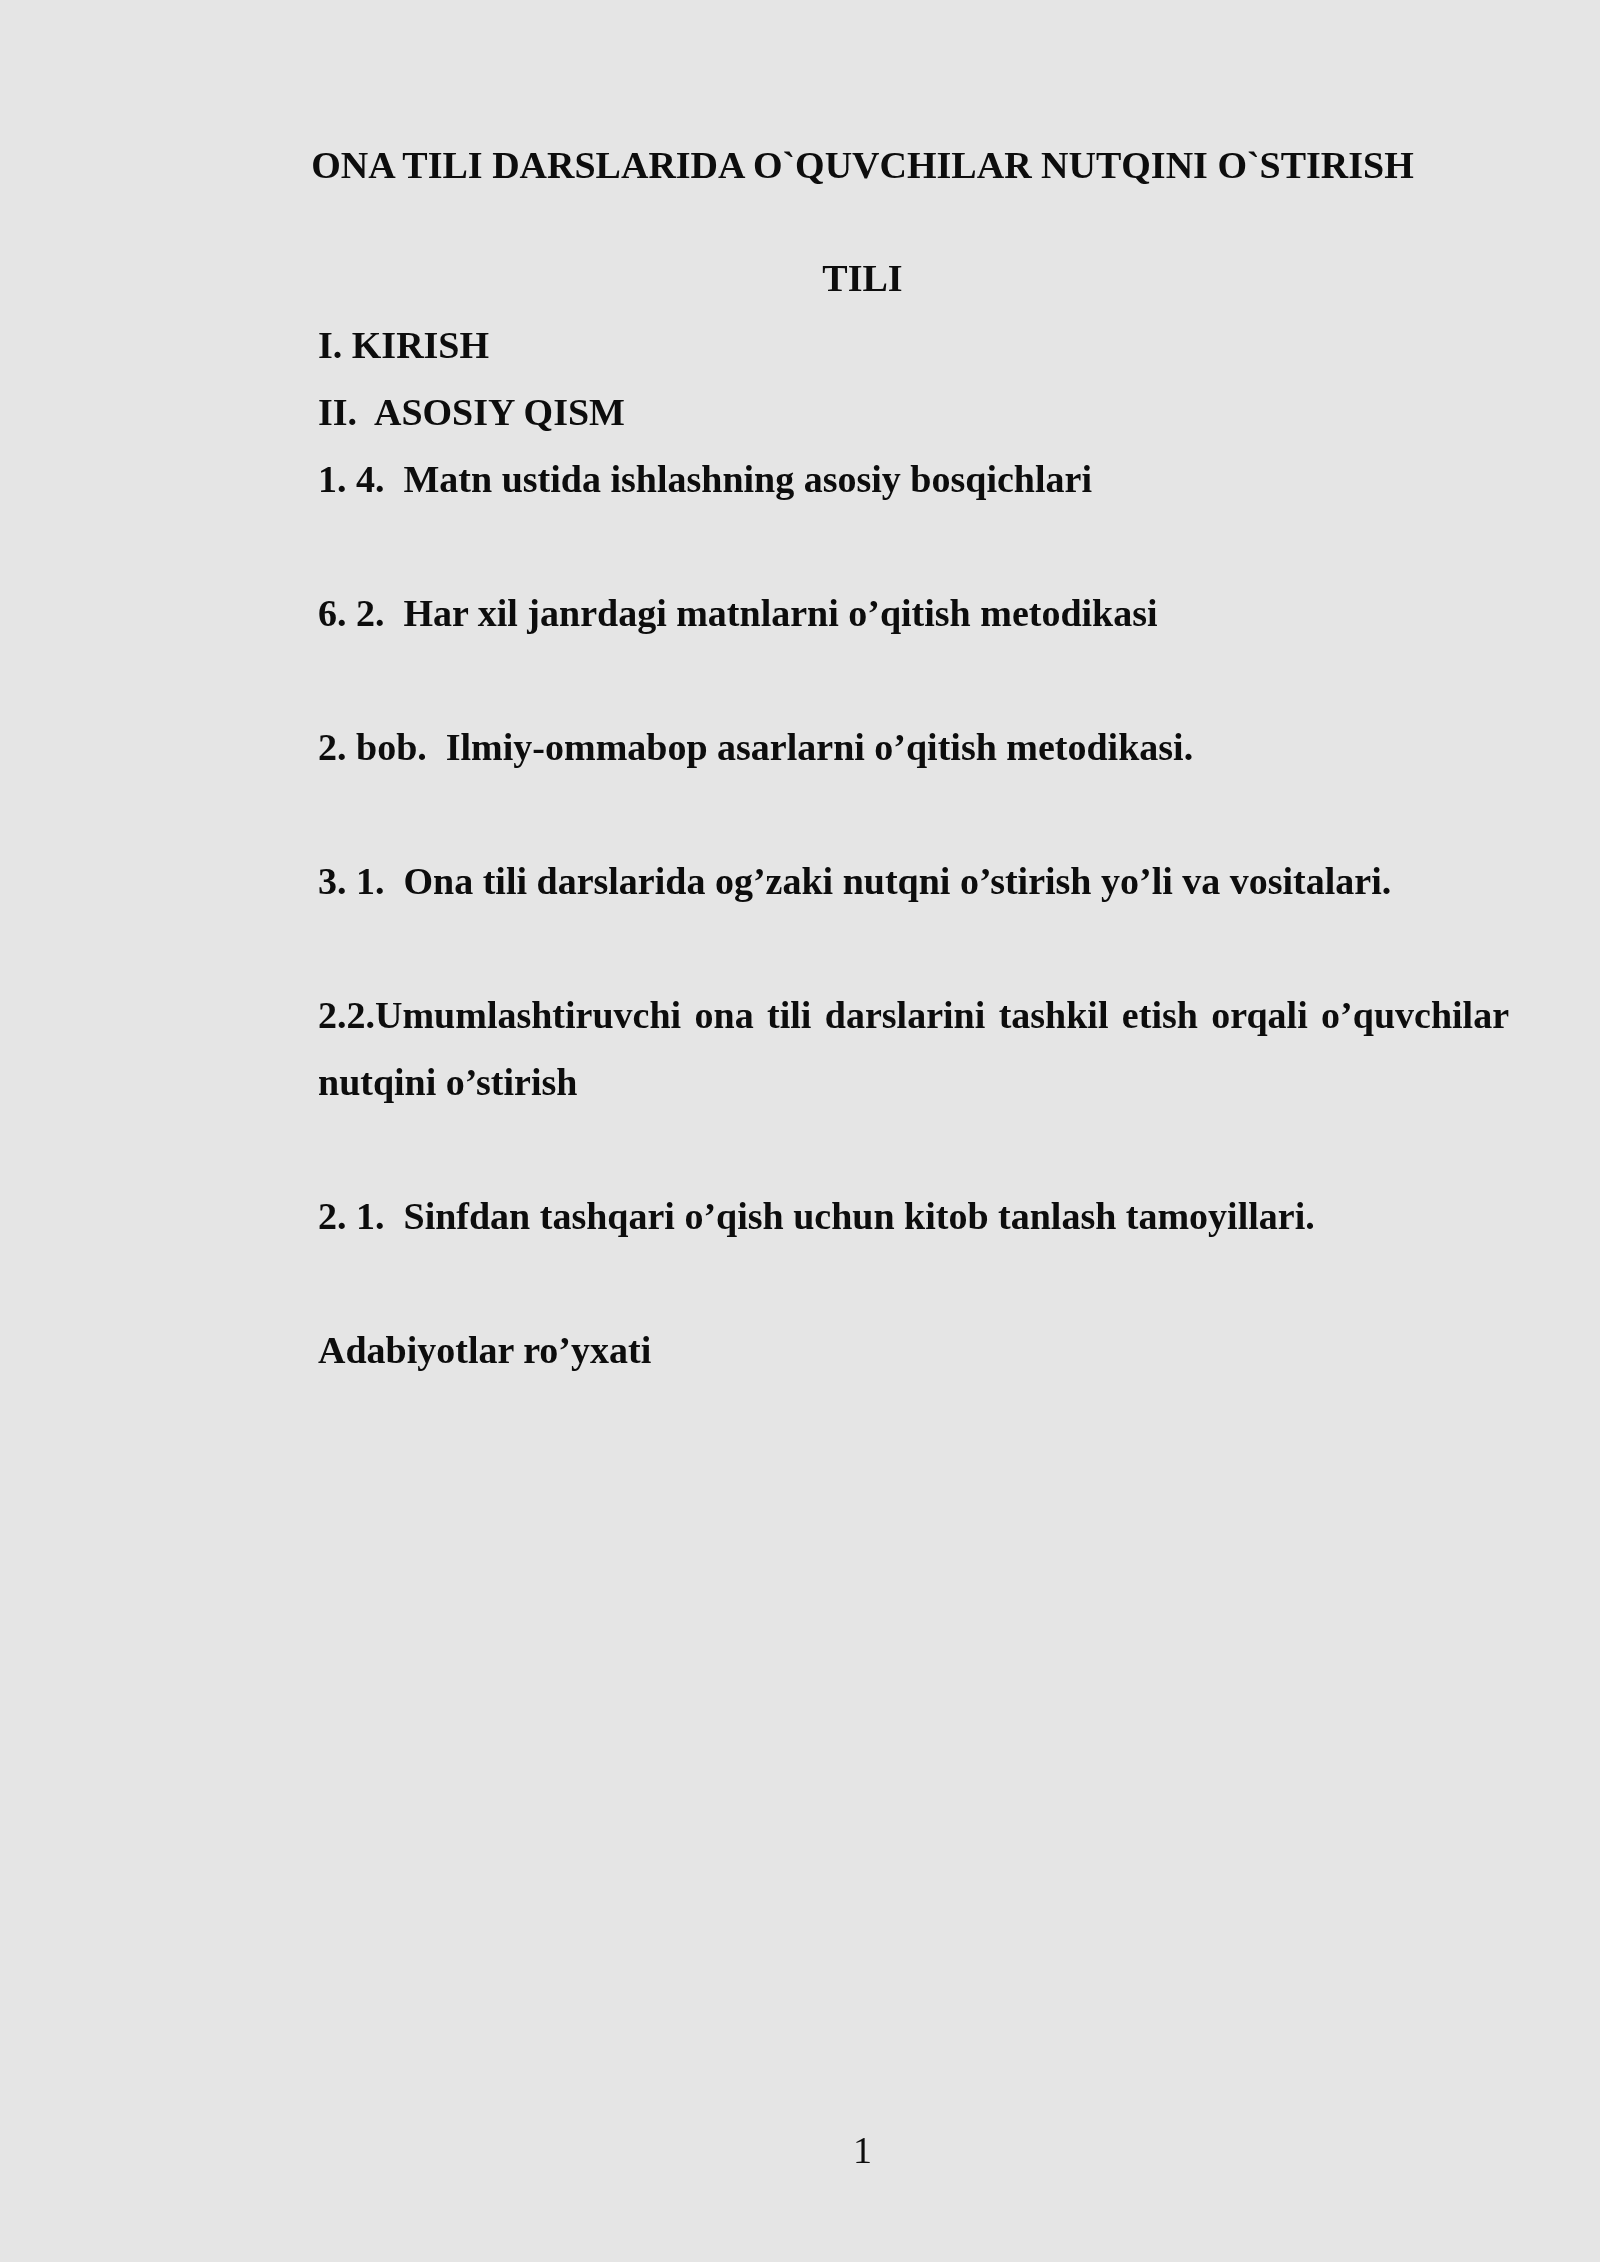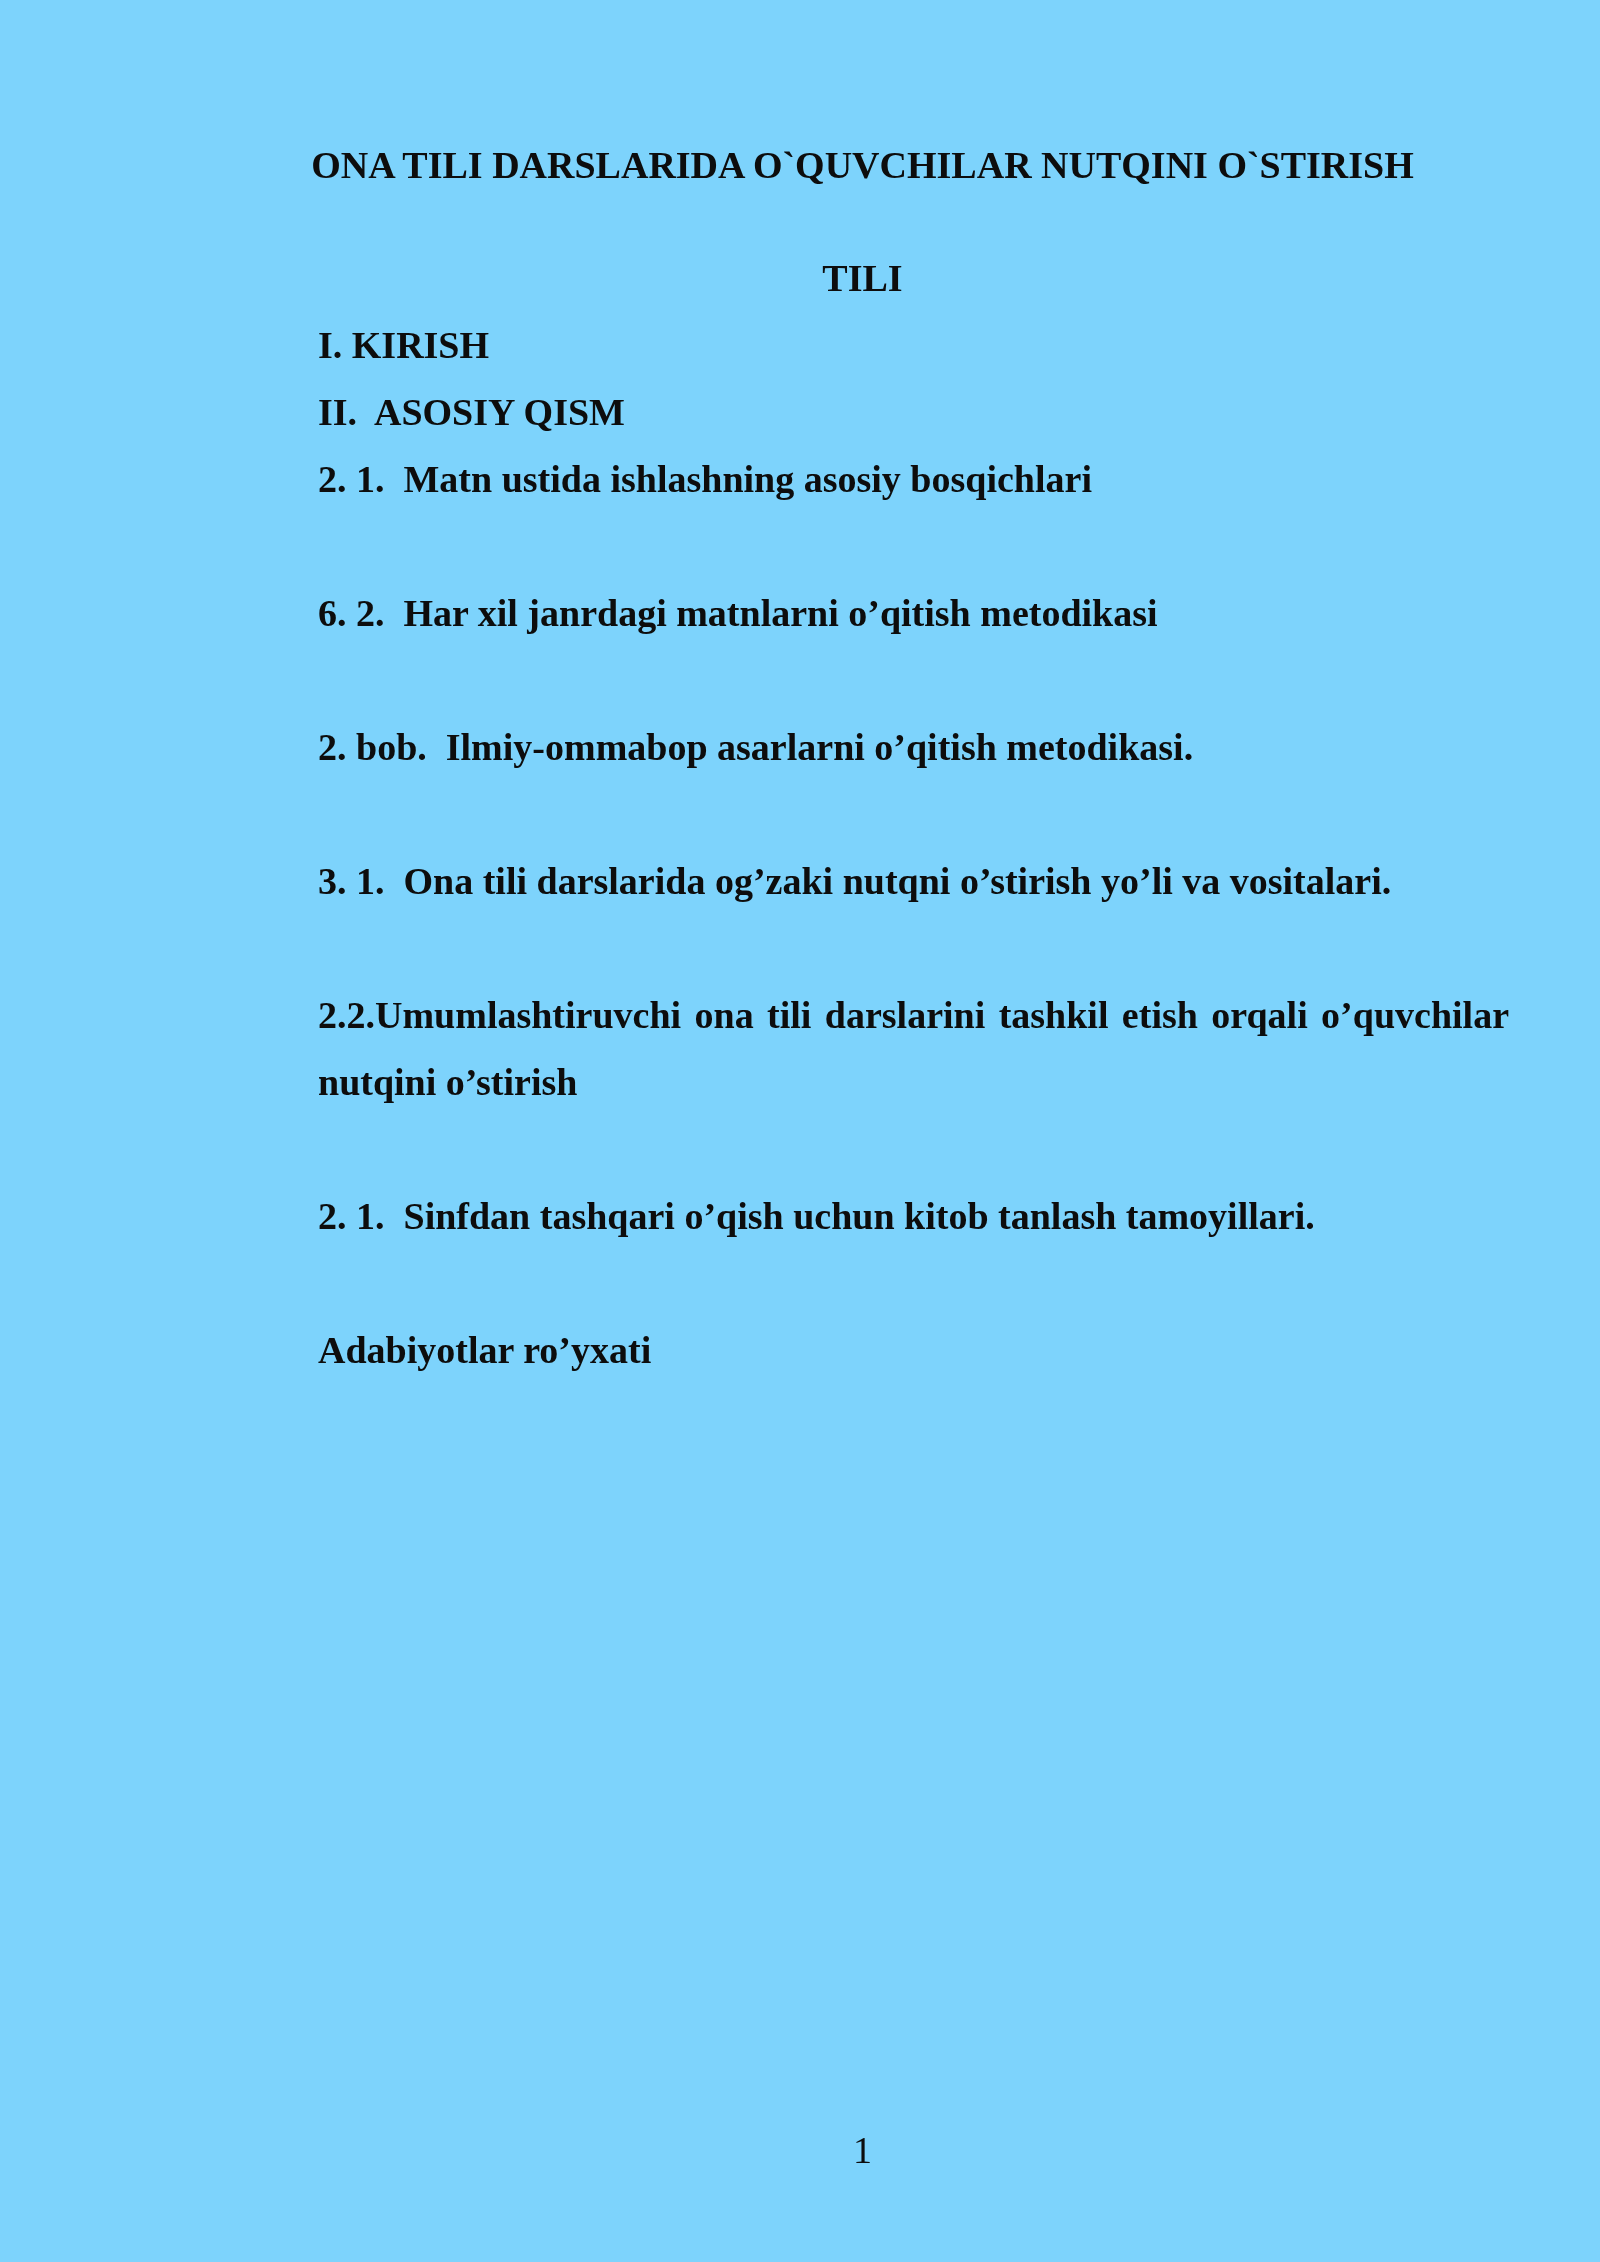--- a/index.html
+++ b/index.html
@@ -4,21 +4,21 @@
 <style>
   html, body {
     margin: 0;
     padding: 0;
     background: #ffffff;
   }
   .page {
     position: relative;
     width: 1600px;
     height: 2262px;
-    background: #7dd3fc;
+    background: #e5e5e5;
     overflow: hidden;
     font-family: "Liberation Serif", "DejaVu Serif", serif;
     color: #0d0d0d;
   }
   .content {
     padding: 132px 105px 0 230px; 
   }
   .content p {
     margin: 0;
     font-size: 38px;
@@ -64,21 +64,21 @@
 
     <p class="doc-title">ONA TILI DARSLARIDA O`QUVCHILAR NUTQINI O`STIRISH</p>
 
     <p class="plan-heading">TILI</p>
 
     <p class="outline-item">I. KIRISH</p>
 
     <p class="outline-item">II.  ASOSIY QISM</p>
 
 
-    <p class="outline-item gap-after">2. 1.  Matn ustida ishlashning asosiy bosqichlari</p>
+    <p class="outline-item gap-after">1. 4.  Matn ustida ishlashning asosiy bosqichlari</p>
 
     <p class="outline-item gap-after">6. 2.  Har xil janrdagi matnlarni o’qitish metodikasi</p>
 
     <p class="outline-item gap-after">2. bob.  Ilmiy-ommabop asarlarni o’qitish metodikasi.</p>
 
     <p class="outline-item gap-after">3. 1.  Ona tili darslarida og’zaki nutqni o’stirish yo’li va vositalari.</p>
 
     <p class="outline-item gap-after wrap-justify">2.2.Umumlashtiruvchi ona tili darslarini tashkil etish orqali o’quvchilar nutqini o’stirish</p>
 
     <p class="outline-item gap-after">2. 1.  Sinfdan tashqari o’qish uchun kitob tanlash tamoyillari.</p>

